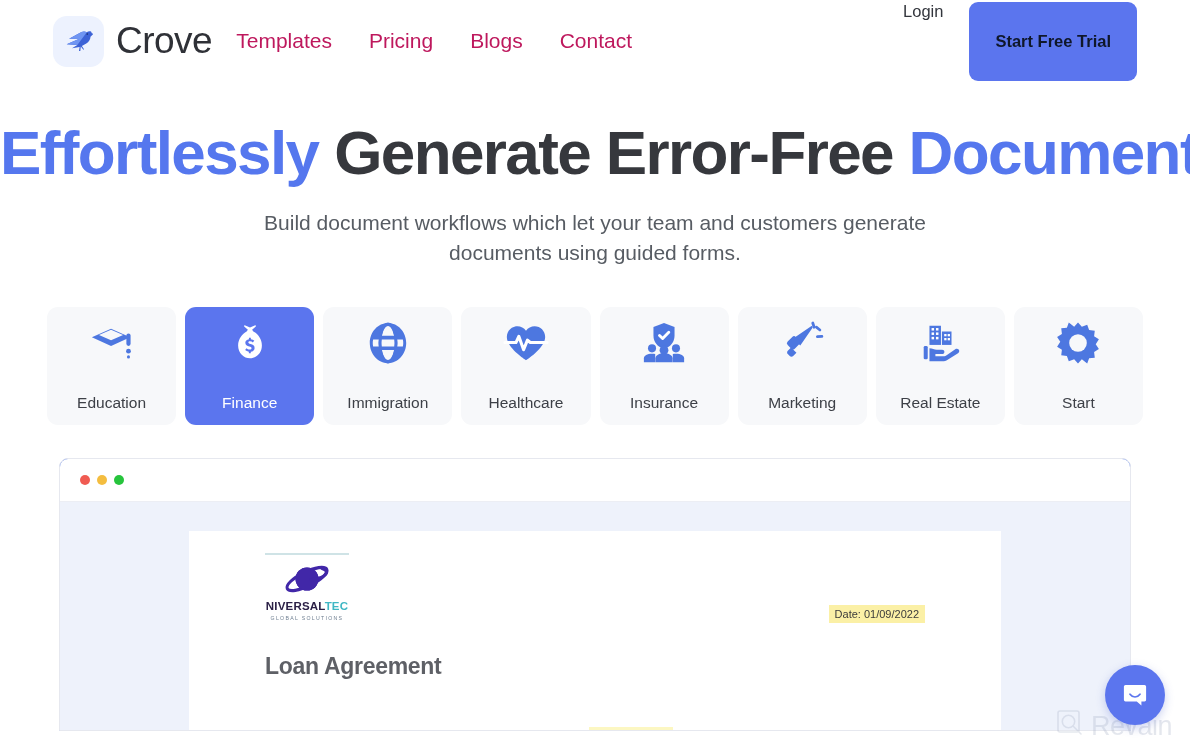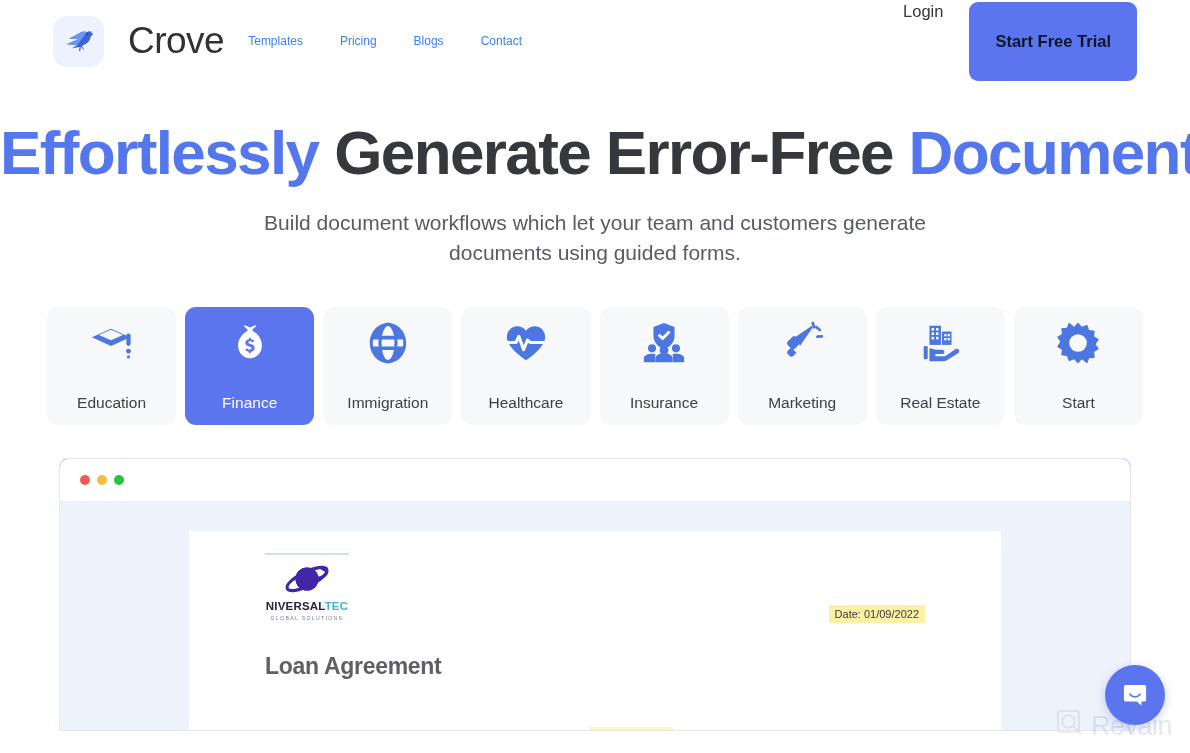--- a/index.html
+++ b/index.html
@@ -16,21 +16,21 @@
   .header {
     position: relative;
     height: 82px;
     display: flex;
     align-items: center;
     padding: 0 53px;
   }
   .brand {
     display: flex;
     align-items: center;
-    gap: 24px;
+    gap: 12px;
   }
   .logo-badge {
     width: 51px; height: 51px;
     border-radius: 14px;
     background: #edf2fe;
     display: flex; align-items: center; justify-content: center;
     flex: 0 0 auto;
   }
   .brand-name {
     font-size: 37px;
@@ -38,22 +38,22 @@
     letter-spacing: -0.5px;
     font-weight: 400;
   }
   .nav {
     display: flex;
     align-items: center;
     gap: 37px;
     margin-left: 24px;
   }
   .nav-link {
-    font-size: 12px;
-    color: #3b82f6;
+    font-size: 21px;
+    color: #be185d;
     text-decoration: none;
     white-space: nowrap;
     cursor: pointer;
   }
   .header-right {
     margin-left: auto;
     display: flex;
     gap: 26px;
   }
   .login-link {

